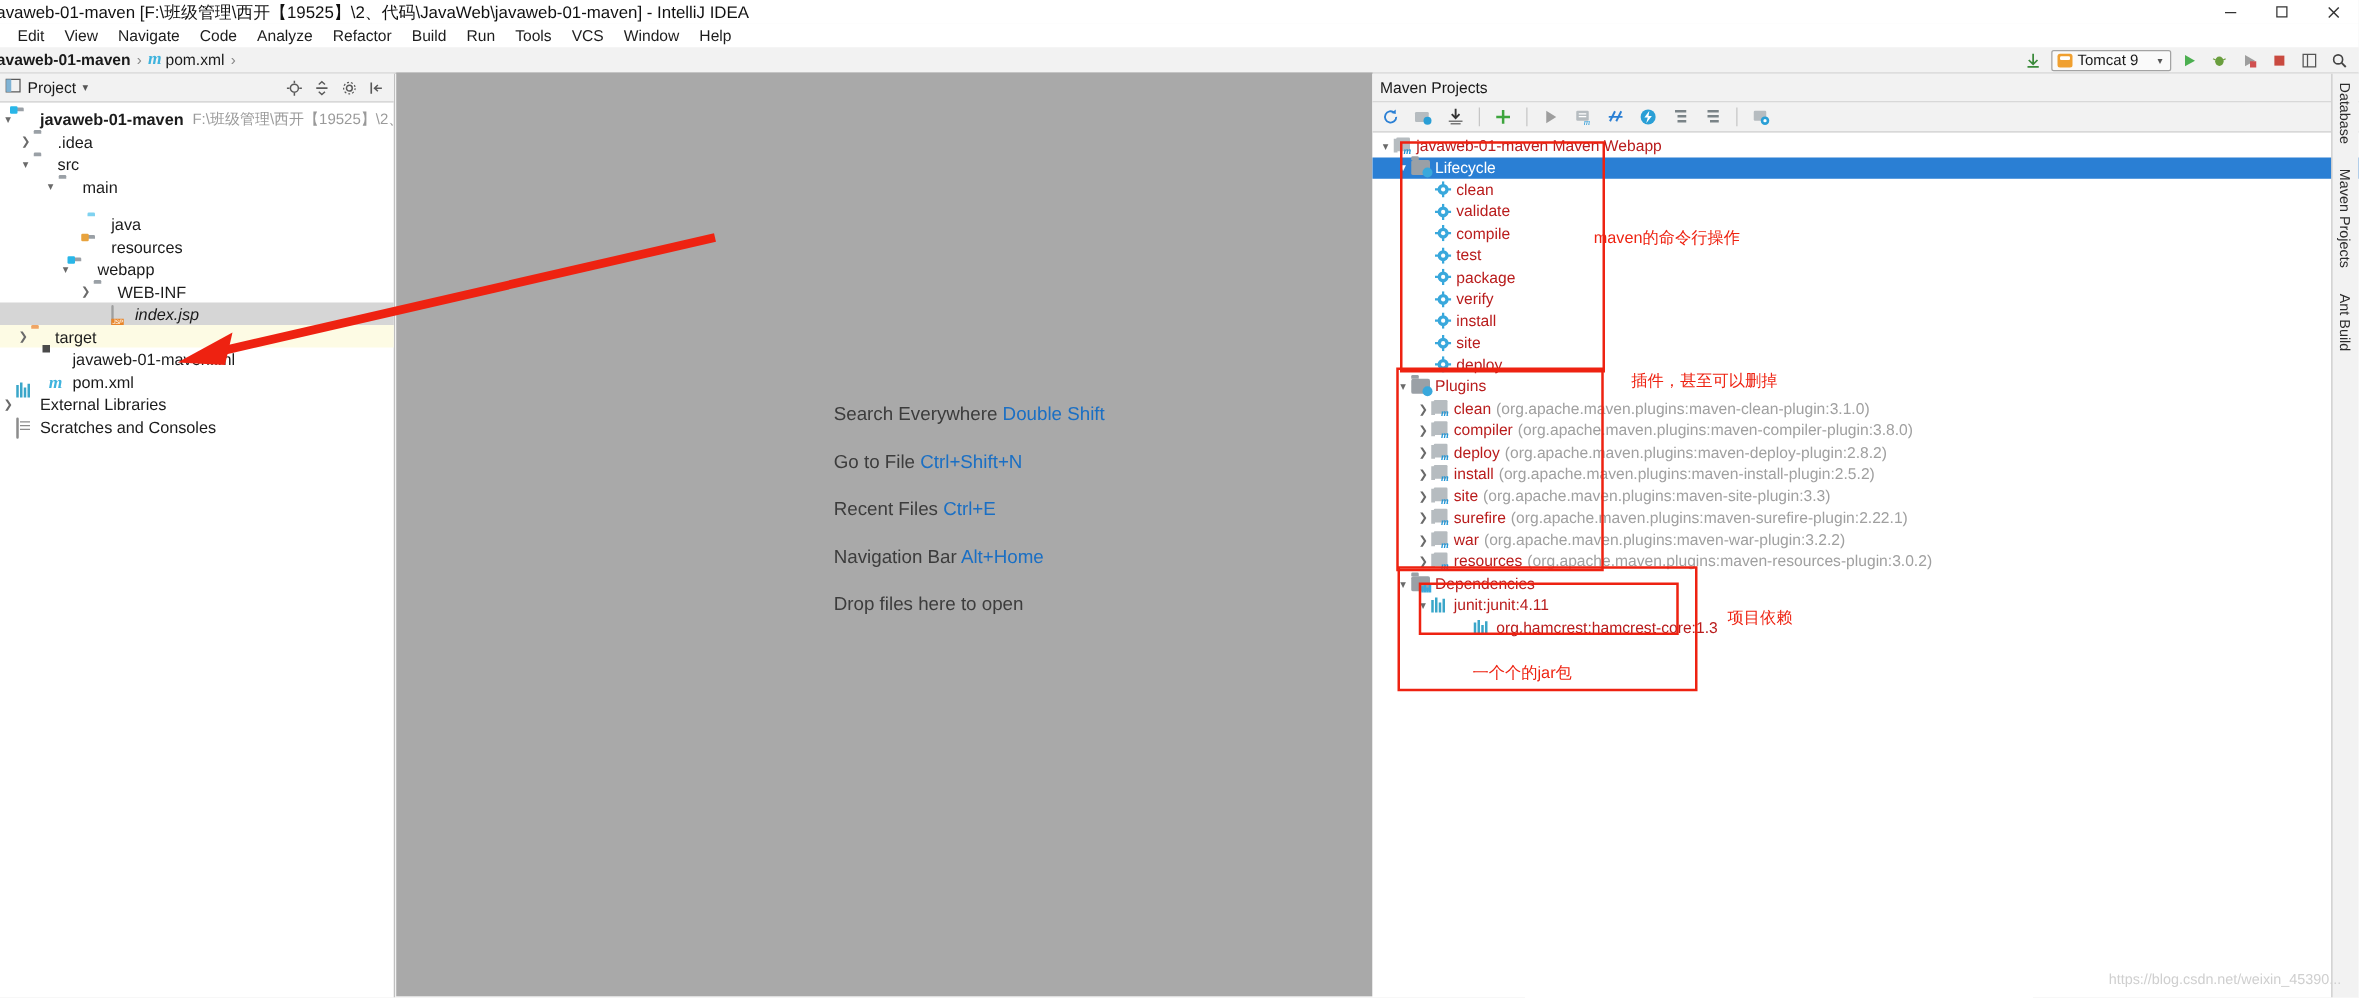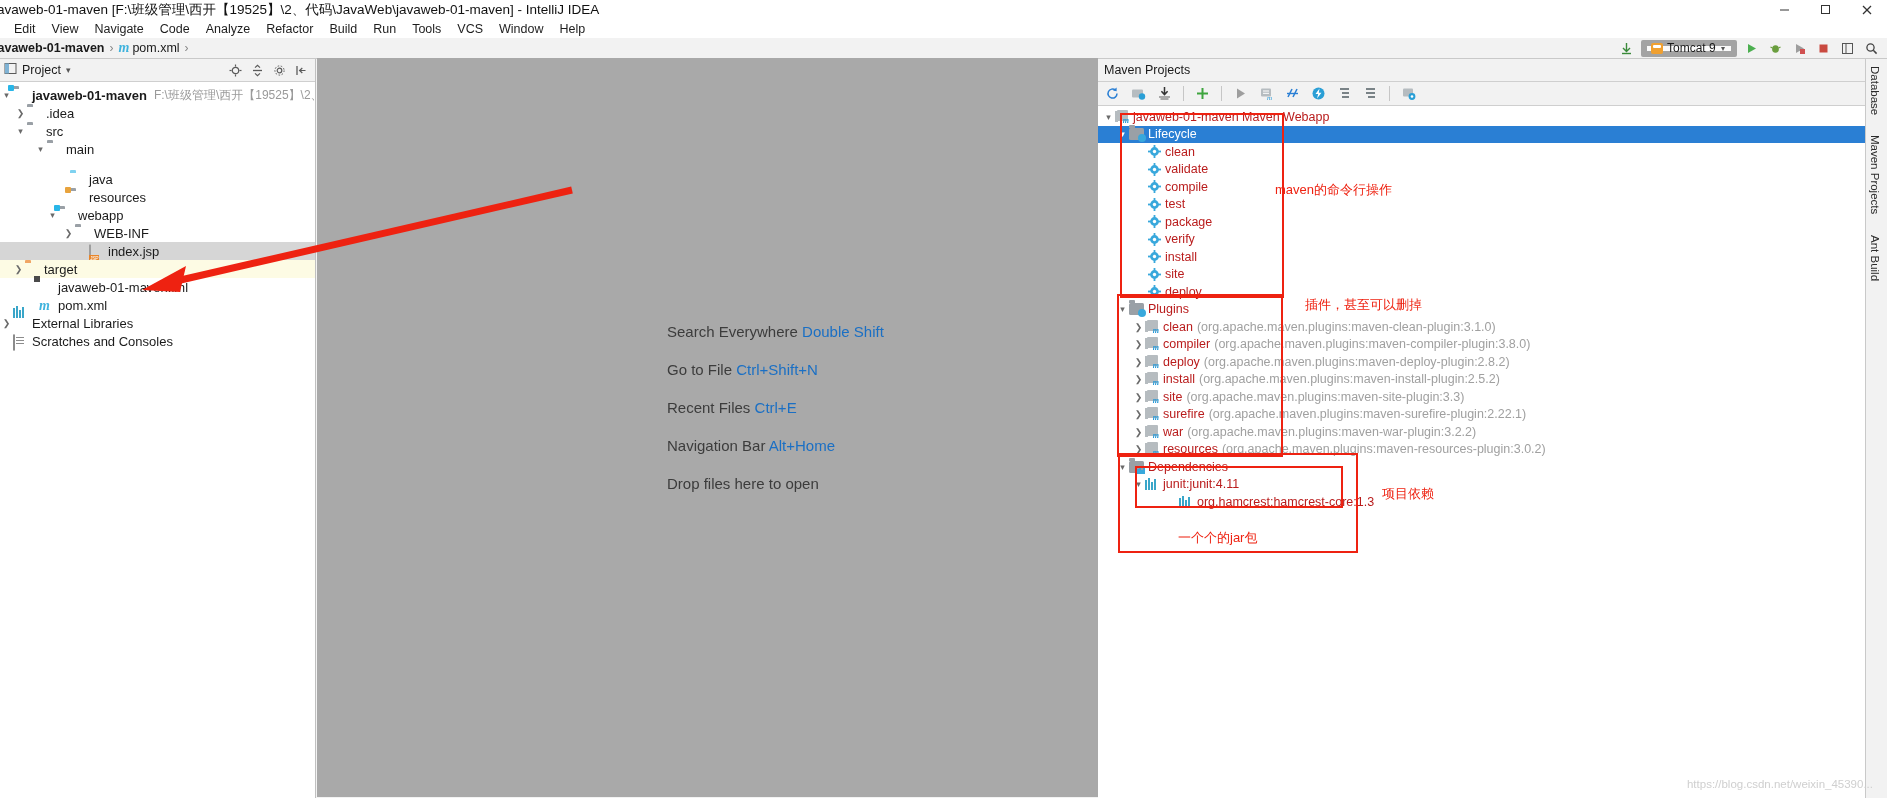--- a/index.html
+++ b/index.html
@@ -49,21 +49,21 @@
   .crumb { font-size: 12.5px; display: flex; align-items: center; white-space: nowrap; }
   .crumb.bold { font-weight: bold; }
   .crumb-sep { color: #888; margin: 0 5px; font-size: 12px; }
   .m-icon {
     color: #3fb3dd; font-style: italic; font-weight: bold;
     font-family: "Liberation Serif", serif; font-size: 14px; margin-right: 3px;
   }
   .navright { margin-left: auto; display: flex; align-items: center; gap: 5px; padding-right: 6px; }
   .runcfg {
     height: 17px; display: flex; align-items: center; gap: 4px;
-    border: 6px solid #a3a3a3; background: #fafafa; border-radius: 2px;
+    border: 1px solid #a3a3a3; background: #fafafa; border-radius: 2px;
     padding: 0 6px 0 4px; font-size: 12px; min-width: 96px;
   }
   .cat-ic {
     width: 12px; height: 11px; background: #f0a030; border-radius: 2px;
     display: inline-block; position: relative;
   }
   .cat-ic:after {
     content:''; position:absolute; left:2px; top:2px; width:8px; height:3px;
     background:#fff; border-radius:1px;
   }
@@ -435,21 +435,21 @@
         <span class="fico"><span class="folder"><span class="badge sq"></span></span></span>
         <span class="lbl">webapp</span>
       </div>
 
       <div class="row" style="padding-left:62px;">
         <span class="arrow">❯</span>
         <span class="fico"><span class="folder"></span></span>
         <span class="lbl">WEB-INF</span>
       </div>
 
-      <div class="row sel" style="padding-left:76px;">
+      <div class="row sel" style="padding-left:76px;font-style:italic;">
         <span class="arrow none">❯</span>
         <span class="fico"><span class="jspico"></span></span>
         <span class="lbl">index.jsp</span>
       </div>
 
       <div class="row sel2" style="padding-left:0px;">
         <span class="arrow" style="margin-left:12px;">❯</span>
         <span class="fico"><span class="folder orange"></span></span>
         <span class="lbl">target</span>
       </div>

